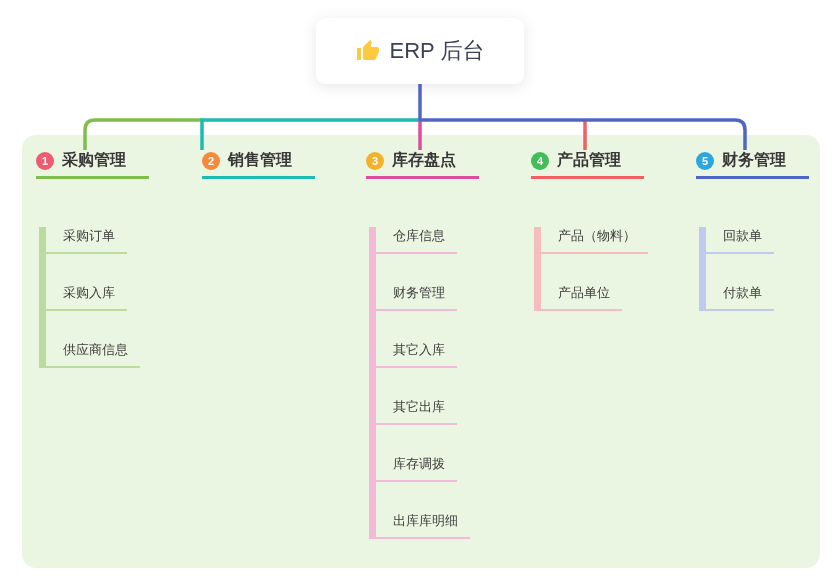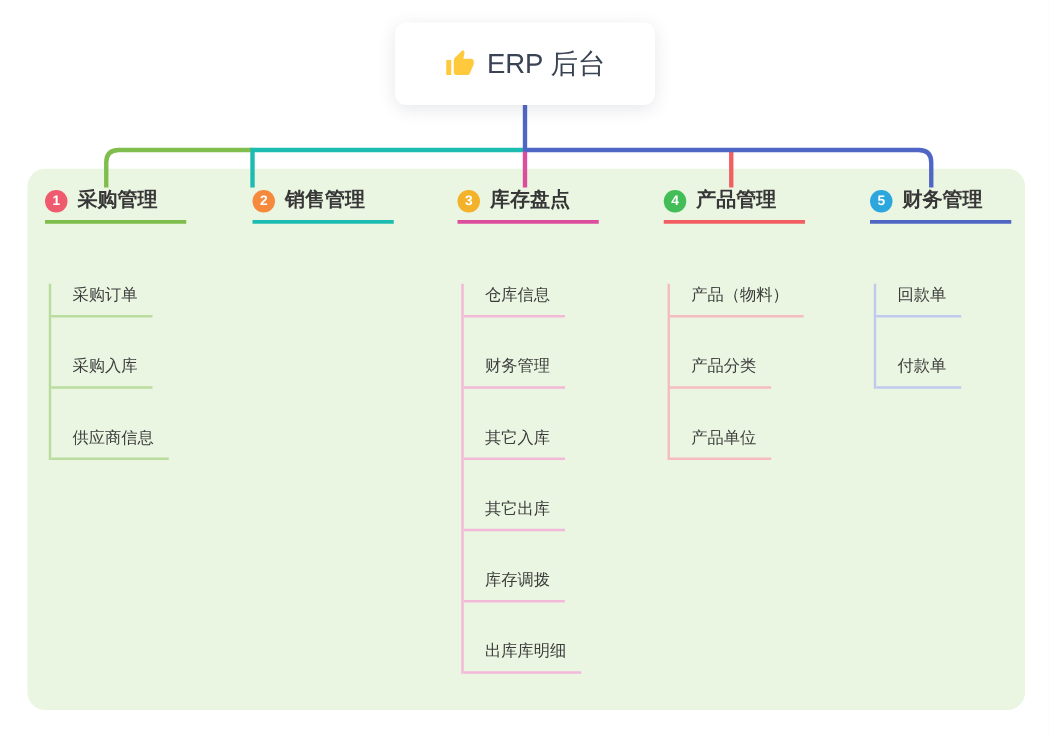--- a/index.html
+++ b/index.html
@@ -44,21 +44,21 @@
     white-space:nowrap;
   }
   .badge {
     width:18px; height:18px; border-radius:50%;
     flex:0 0 18px;
     color:#ffffff; font-size:11px; font-weight:700;
     display:flex; align-items:center; justify-content:center;
   }
   .children {
     margin-left:3px;
-    border-left:2px solid #d946ef;
+    border-left:7px solid #d946ef;
     margin-top:48px;
   }
   .child {
     width:max-content;
     padding:0 12px 7px 17px;
     margin-top:30px;
     border-bottom:2px solid #ccc;
     font-size:13px; line-height:18px; color:#3c3c3c;
     white-space:nowrap;
   }
@@ -125,21 +125,20 @@
   </div>
 </div>
 
 <div class="branch b3">
   <div class="branch-title" style="border-bottom-color: rgb(241, 95, 99);">
     <span class="badge" style="background-color: rgb(67, 189, 87);">4</span>
     <span>产品管理</span>
   </div>
   <div class="children" style="border-left-color: rgb(246, 189, 190);">
     <div class="child" style="border-bottom-color: rgb(246, 189, 190);">产品（物料）</div>
-    <div class="child" style="border-bottom-color: rgb(246, 189, 190);">产品分类</div>
     <div class="child" style="border-bottom-color: rgb(246, 189, 190);">产品单位</div>
   </div>
 </div>
 
 <div class="branch b4">
   <div class="branch-title" style="border-bottom-color: rgb(80, 102, 197);">
     <span class="badge" style="background-color: rgb(43, 167, 222);">5</span>
     <span>财务管理</span>
   </div>
   <div class="children" style="border-left-color: rgb(191, 202, 238);">

